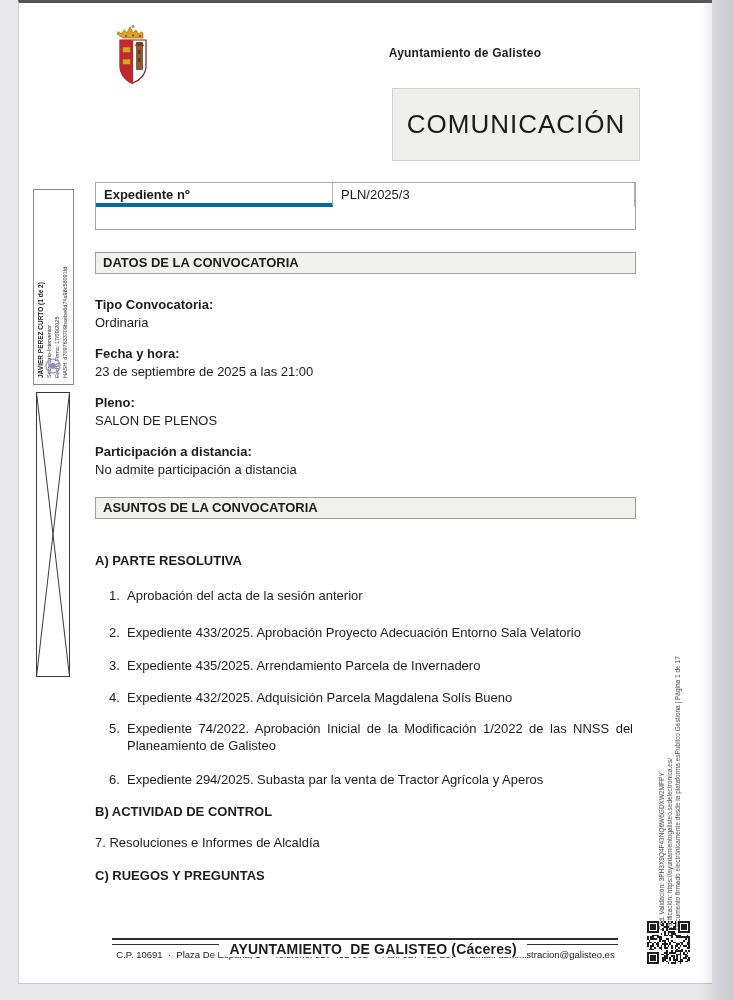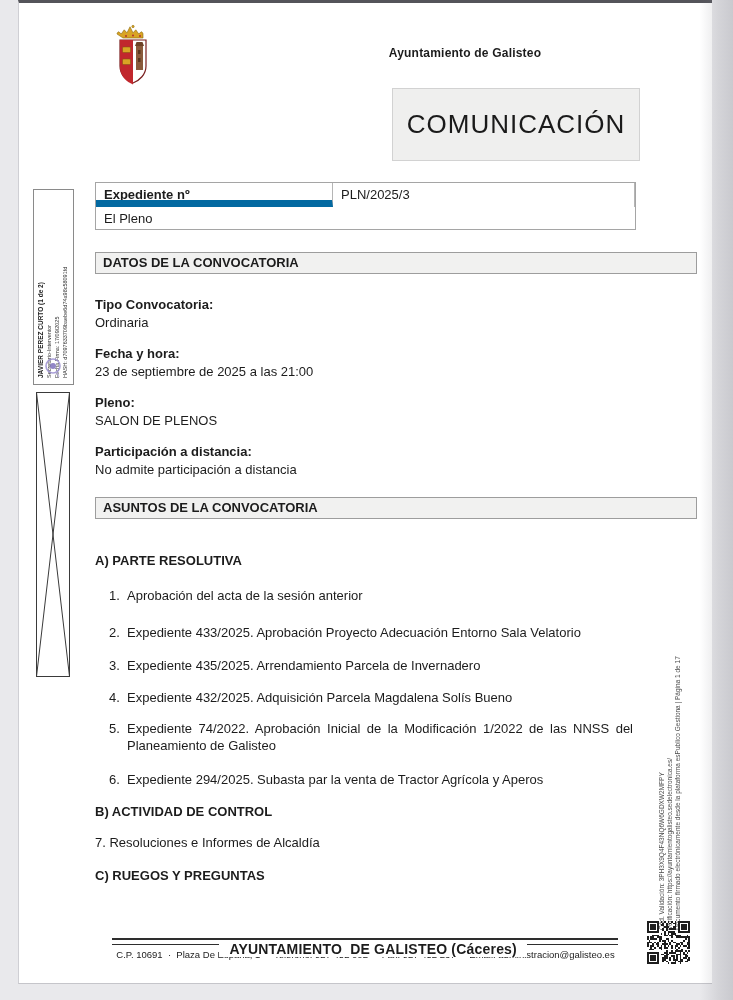--- a/index.html
+++ b/index.html
@@ -36,28 +36,28 @@
     font-size:26px;letter-spacing:1px;color:#1a1a1a;
   }
   .exp-table{
     left:95px;top:182px;width:541px;height:48px;
     border:1px solid #a5a5a5;box-sizing:border-box;
     display:grid;grid-template-columns:237px 1fr;grid-template-rows:24px 23px;
     font-size:13px;background:#fff;
   }
   .exp-table .cell{
     padding:0 8px;line-height:23px;box-sizing:border-box;
-    border-bottom:7px solid #0369a1;border-right:1px solid #b5b5b5;
+    border-bottom:4px solid #0369a1;border-right:1px solid #b5b5b5;
     overflow:hidden;white-space:nowrap;
   }
   .exp-table .cell.last-col{border-right:none;}
   .exp-table .cell.last-row{border-bottom:none;}
   .exp-table .hdr{font-weight:bold;}
   .section-bar{
-    left:95px;width:602px;height:22px;
+    left:95px;width:541px;height:22px;
     background:#f1f1f0;border:1px solid #9d9d9d;box-sizing:border-box;
     font-size:13px;font-weight:bold;line-height:20px;padding-left:7px;
   }
   .field-label{left:95px;font-size:13px;font-weight:bold;white-space:nowrap;}
   .field-value{left:95px;font-size:13px;white-space:nowrap;}
   .part-heading{left:95px;font-size:13px;font-weight:bold;white-space:nowrap;}
   .agenda-item{left:109px;width:524px;font-size:13px;line-height:17px;}
   .agenda-item .num{position:absolute;left:0;top:0;}
   .agenda-item .txt{display:block;margin-left:18px;}
   .agenda-item.justify .txt{text-align:justify;}
@@ -113,21 +113,20 @@
   </svg>
 
   <div class="abs org-title">Ayuntamiento de Galisteo</div>
   <div class="abs doc-type-box">
     <span>COMUNICACIÓN</span>
   </div>
 
   <div class="abs exp-table">
     <div class="cell hdr">Expediente nº</div>
     <div class="cell last-row">PLN/2025/3</div>
-    <div class="cell last-row last-col">El Pleno</div>
   </div>
 
   <div class="abs section-bar" style="top:252px;">DATOS DE LA CONVOCATORIA</div>
 
   <div class="abs field-label" style="top:297px;">Tipo Convocatoria:</div>
   <div class="abs field-value" style="top:315px;">Ordinaria</div>
 
   <div class="abs field-label" style="top:346px;">Fecha y hora:</div>
   <div class="abs field-value" style="top:364px;">23 de septiembre de 2025 a las 21:00</div>
 

